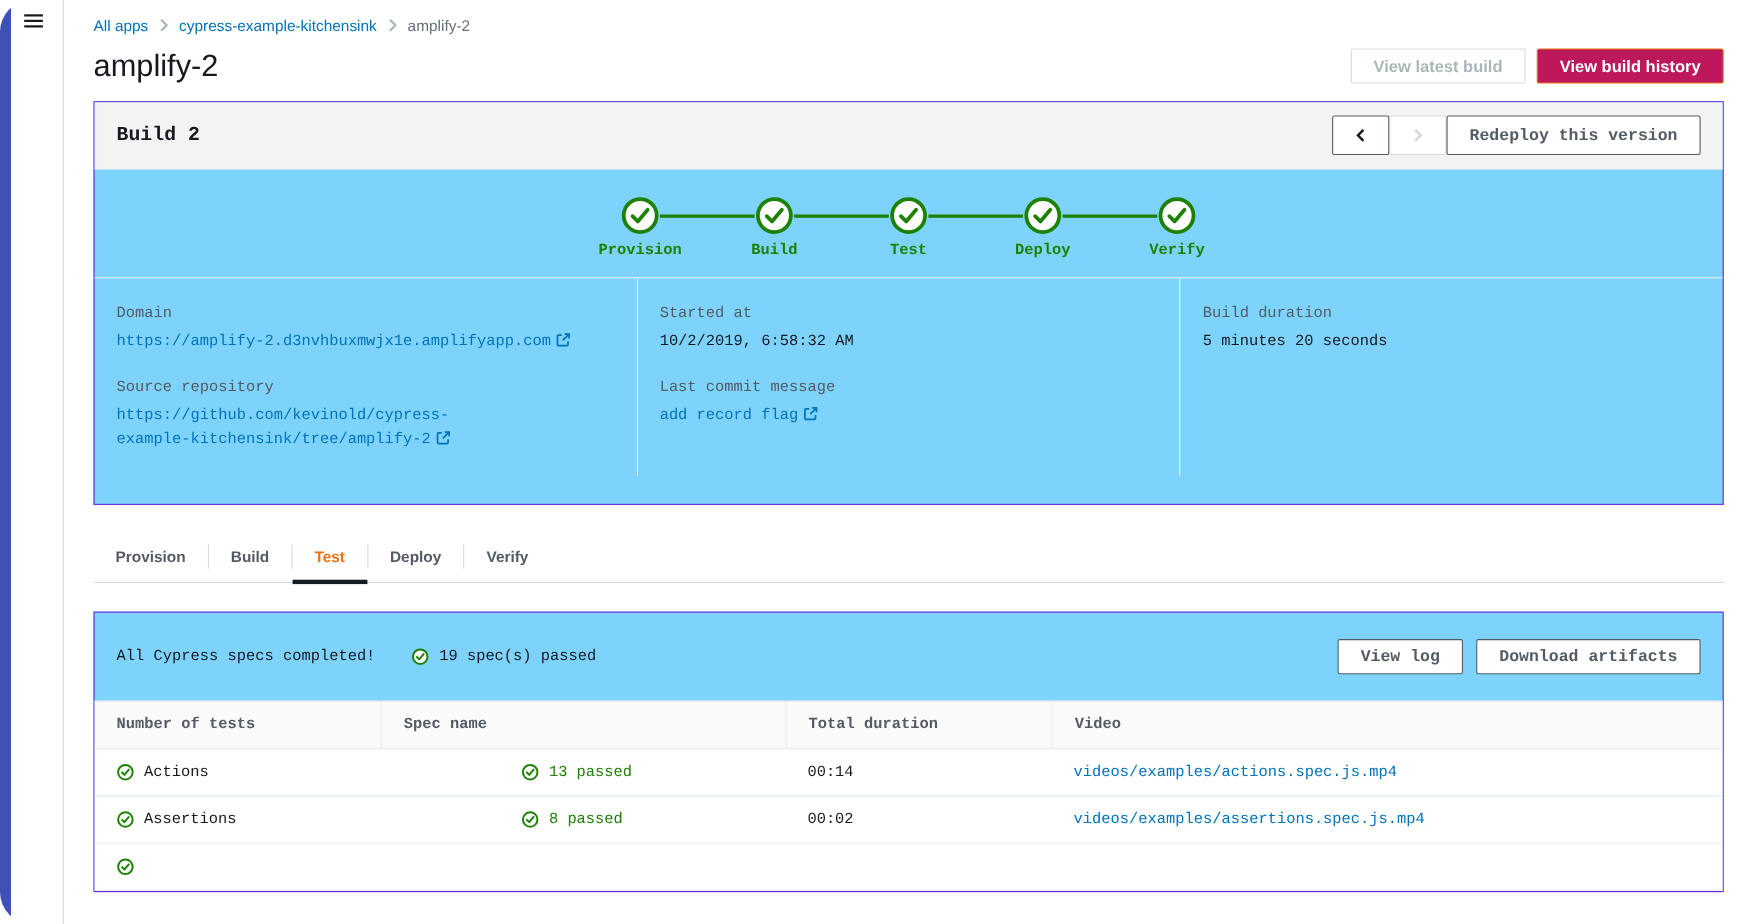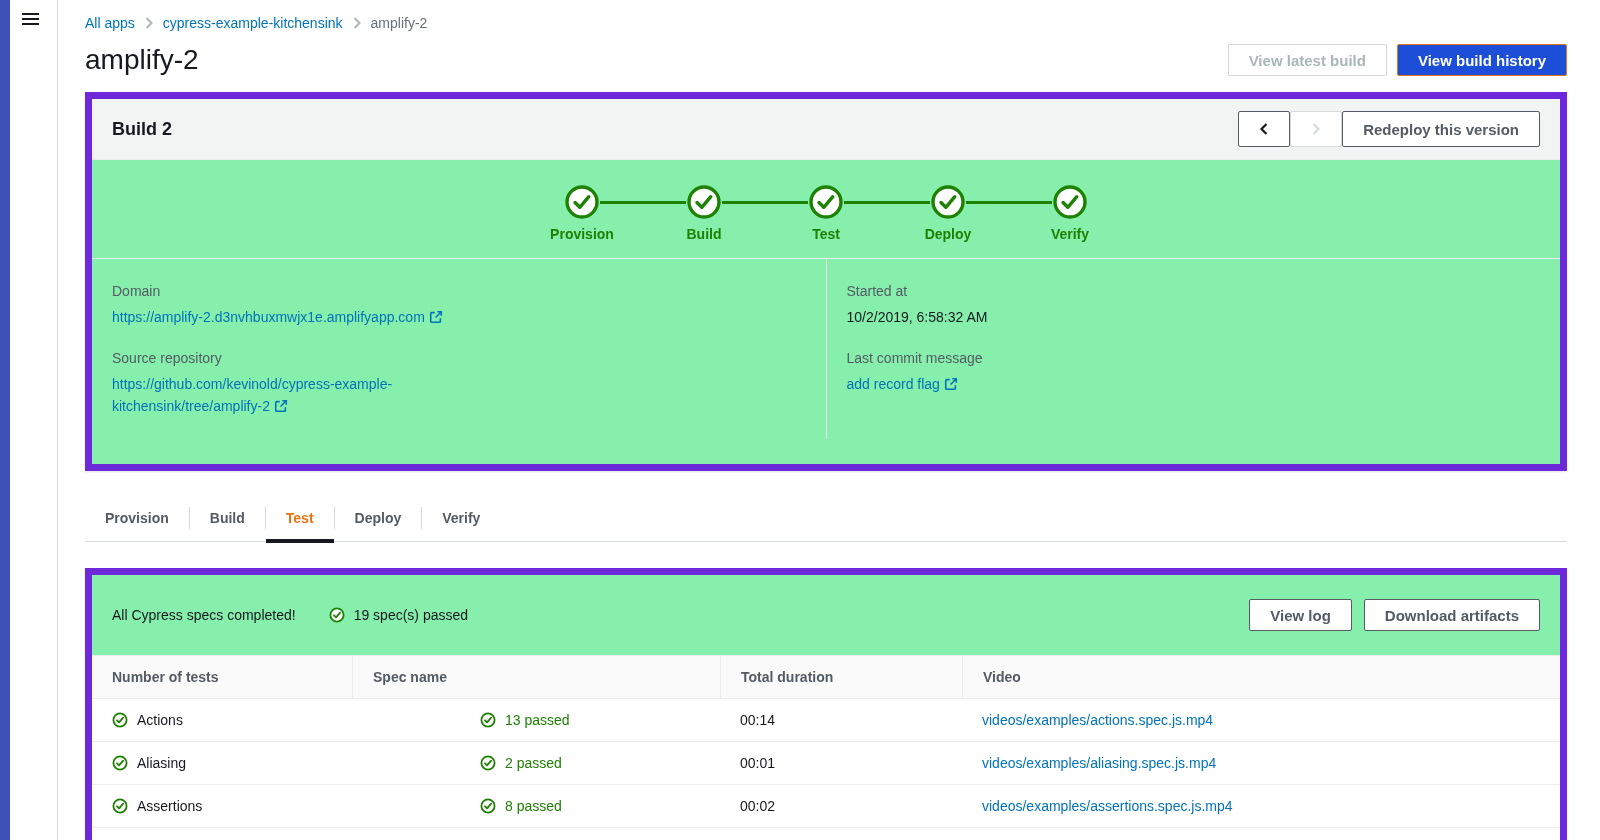--- a/index.html
+++ b/index.html
@@ -5,21 +5,21 @@
   * { box-sizing: border-box; }
   html, body { margin: 0; padding: 0; }
   body {
     width: 1600px; height: 840px; overflow: hidden;
     font-family: "Liberation Sans", sans-serif;
     font-size: 14px; color: #16191f; background: #ffffff;
   }
   a { text-decoration: none; color: #0073bb; cursor: pointer; }
   button { font-family: inherit; cursor: pointer; }
 
-  .screen { width: 1600px; height: 840px; display: flex; overflow: hidden; }
+  .screen { width: 1600px; height: 840px; display: flex; overflow: hidden; border-radius: 29px; }
 
   .nav-accent { width: 10px; background: #3f51b5; flex: 0 0 10px; }
   .sidebar { width: 48px; flex: 0 0 48px; border-right: 1px solid #d5dbdb; background: #fff; }
   .menu-btn { background: none; border: none; padding: 6px; margin: 4px 0 0 6px; }
   .hamburger i { display: block; width: 17px; height: 2px; background: #16191f; margin: 3px 0; }
 
   .content { flex: 1; padding: 0 33px 0 27px; overflow: hidden; }
 
   
   .breadcrumb { display: flex; align-items: center; gap: 10px; padding-top: 15px; }
@@ -31,29 +31,29 @@
   .title-actions { display: flex; gap: 10px; }
 
   
   .btn {
     display: inline-flex; align-items: center; justify-content: center;
     height: 32px; padding: 0 20px; border: 1px solid #545b64; border-radius: 2px;
     background: #fff; color: #545b64; font-weight: 700; font-size: 15px; white-space: nowrap;
   }
   .btn.tall { height: 36px; }
   .btn.disabled { border-color: #d5dbdb; color: #aab7b8; cursor: default; }
-  .btn.primary { background: #1d4ed8; border-color: #ec7211; color: #fff; }
+  .btn.primary { background: #be185d; border-color: #ec7211; color: #fff; }
   .icon-btn {
     width: 52px; height: 36px; display: inline-flex; align-items: center; justify-content: center;
     background: #fff; border: 1px solid #545b64; border-radius: 2px;
   }
   .icon-btn.disabled { border-color: #d5dbdb; cursor: default; }
 
   
-  .card { border: 7px solid #6d28d9; background: #86efac; box-shadow: 0 1px 2px rgba(0,28,36,0.12); }
+  .card { border: 1px solid #6d28d9; background: #7dd3fc; box-shadow: 0 1px 2px rgba(0,28,36,0.12); font-family: Liberation Mono, monospace; }
   .build-card { margin-top: 16px; }
   .card-header {
     display: flex; justify-content: space-between; align-items: center;
     background: #f2f3f3; padding: 12px 20px; border-bottom: 1px solid #eaeded;
   }
   .card-header h2 { margin: 0; font-size: 18px; font-weight: 700; }
   .header-actions { display: flex; gap: 0; align-items: center; }
 
   
   .pipeline-section { padding: 24px 0 38px; border-bottom: 1px solid #eaeded; display: flex; justify-content: center; }
@@ -230,20 +230,26 @@
             <div class="field-label">Last commit message</div>
             <div class="field-value">
               <a>add record flag</a><svg class="ext-icon" width="14" height="14" viewBox="0 0 16 16">
                   <path d="M13 9.5V13a1 1 0 0 1-1 1H3a1 1 0 0 1-1-1V4a1 1 0 0 1 1-1h3.5" fill="none" stroke="#0073bb" stroke-width="1.8"></path>
                   <path d="M9.5 2H14v4.5" fill="none" stroke="#0073bb" stroke-width="1.8"></path>
                   <path d="M14 2L7.5 8.5" fill="none" stroke="#0073bb" stroke-width="1.8"></path>
                 </svg>
             </div>
           </div>
         </div>
+        <div class="details-col">
+          <div class="field">
+            <div class="field-label">Build duration</div>
+            <div class="field-value">5 minutes 20 seconds</div>
+          </div>
+        </div>
       </div>
     </section>
 
     <div class="tabs">
       <div class="tab">Provision</div>
       <span class="tab-divider"></span>
       <div class="tab">Build</div>
       <span class="tab-divider"></span>
       <div class="tab active">Test</div>
       <span class="tab-divider"></span>
@@ -289,40 +295,20 @@
               <path d="M5 8.3l2.1 2.1 4-4.7" fill="none" stroke="#1d8102" stroke-width="1.8" stroke-linecap="round" stroke-linejoin="round"></path>
             </svg>
           <span class="passed">13 passed</span>
         </div>
         <div class="cell col-dur">00:14</div>
         <div class="cell col-video">
             <a>videos/examples/actions.spec.js.mp4</a>
           </div>
       </div>
 
-      <div class="t-row">
-        <div class="cell col-spec">
-          <svg class="check-sm" width="16" height="16" viewBox="0 0 16 16">
-              <circle cx="8" cy="8" r="6.6" fill="#fff" stroke="#1d8102" stroke-width="1.8"></circle>
-              <path d="M5 8.3l2.1 2.1 4-4.7" fill="none" stroke="#1d8102" stroke-width="1.8" stroke-linecap="round" stroke-linejoin="round"></path>
-            </svg>
-          <span>Aliasing</span>
-        </div>
-        <div class="cell col-tests">
-          <svg class="check-sm" width="16" height="16" viewBox="0 0 16 16">
-              <circle cx="8" cy="8" r="6.6" fill="#fff" stroke="#1d8102" stroke-width="1.8"></circle>
-              <path d="M5 8.3l2.1 2.1 4-4.7" fill="none" stroke="#1d8102" stroke-width="1.8" stroke-linecap="round" stroke-linejoin="round"></path>
-            </svg>
-          <span class="passed">2 passed</span>
-        </div>
-        <div class="cell col-dur">00:01</div>
-        <div class="cell col-video">
-            <a>videos/examples/aliasing.spec.js.mp4</a>
-          </div>
-      </div>
 
       <div class="t-row">
         <div class="cell col-spec">
           <svg class="check-sm" width="16" height="16" viewBox="0 0 16 16">
               <circle cx="8" cy="8" r="6.6" fill="#fff" stroke="#1d8102" stroke-width="1.8"></circle>
               <path d="M5 8.3l2.1 2.1 4-4.7" fill="none" stroke="#1d8102" stroke-width="1.8" stroke-linecap="round" stroke-linejoin="round"></path>
             </svg>
           <span>Assertions</span>
         </div>
         <div class="cell col-tests">

